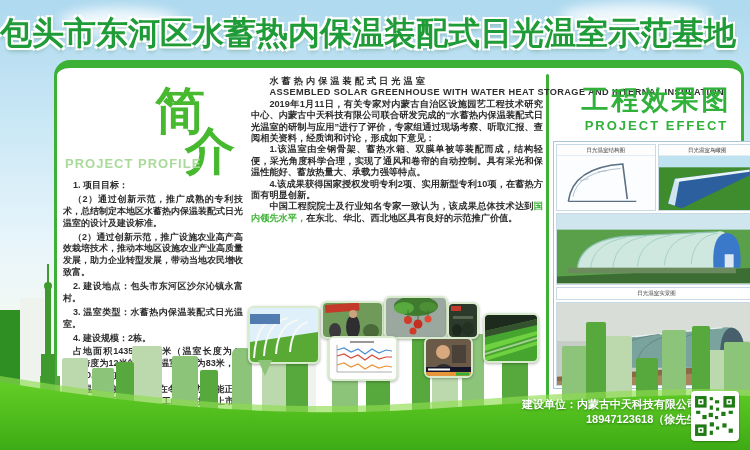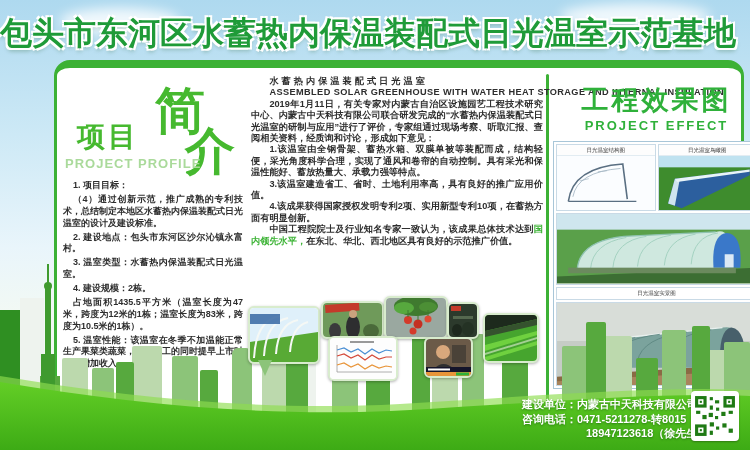--- a/index.html
+++ b/index.html
@@ -73,42 +73,41 @@
   <div class="cloud" style="left:60px;top:8px;width:120px;height:26px;"></div>
   <div class="cloud" style="left:560px;top:4px;width:150px;height:24px;"></div>
 
   <div class="main-title">包头市东河区水蓄热内保温装配式日光温室示范基地</div>
 
   <div class="panel">
     <div class="divider-v"></div>
 
     <div class="col-left">
       <div class="pp-art">
-        <span class="c1">项目</span>
         <span class="c2">简</span>
         <span class="c3">介</span>
         <span class="en">PROJECT PROFILE</span>
       </div>
       <div class="body">
         <p>1. 项目目标：</p>
-        <p>（4）通过创新示范，推广成熟的专利技术，总结制定本地区水蓄热内保温装配式日光温室的设计及建设标准。</p>
+        <p>（2）通过创新示范，推广成熟的专利技术，总结制定本地区水蓄热内保温装配式日光温室的设计及建设标准。</p>
+        <p>（2）通过创新示范，推广设施农业高产高效栽培技术，推动本地区设施农业产业高质量发展，助力企业转型发展，带动当地农民增收致富。</p>
         <p>2. 建设地点：包头市东河区沙尔沁镇永富村。</p>
         <p>3. 温室类型：水蓄热内保温装配式日光温室。</p>
         <p>4. 建设规模：2栋。</p>
         <p>占地面积1435.5平方米（温室长度为47米，跨度为12米的1栋；温室长度为83米，跨度为10.5米的1栋）。</p>
         <p>5. 温室性能：该温室在冬季不加温能正常生产果菜类蔬菜，节省人工的同时提早上市时间，增加收入。</p>
       </div>
     </div>
 
     <div class="col-mid">
       <p class="mid-title">水蓄热内保温装配式日光温室</p>
       <p class="mid-sub">ASSEMBLED SOLAR GREENHOUSE WITH WATER HEAT STORAGE AND INTERNAL INSULATION</p>
       <p>2019年1月11日，有关专家对内蒙古自治区设施园艺工程技术研究中心、内蒙古中天科技有限公司联合研发完成的“水蓄热内保温装配式日光温室的研制与应用”进行了评价，专家组通过现场考察、听取汇报、查阅相关资料，经质询和讨论，形成如下意见：</p>
       <p>1.该温室由全钢骨架、蓄热水箱、双膜单被等装配而成，结构轻便，采光角度科学合理，实现了通风和卷帘的自动控制。具有采光和保温性能好、蓄放热量大、承载力强等特点。</p>
-      <p>3.该温室建造省工、省时、土地利用率高，具有良好的推广应用价值。</p>
       <p>4.该成果获得国家授权发明专利2项、实用新型专利10项，在蓄热方面有明显创新。</p>
       <p><span>中国工程院院士及行业知名专家一致认为，该成果总体技术达到</span><span class="hl">国内领先水平，</span><span>在东北、华北、西北地区具有良好的示范推广价值。</span></p>
     </div>
 
     <div class="col-right">
       <p class="fx-title">工程效果图</p>
       <p class="fx-sub">PROJECT EFFECT</p>
       <div class="fx-box">
         <div class="fx-grid">
           <div class="fx-cell">
@@ -319,21 +318,20 @@
         <stop offset="0" stop-color="#63ce26"></stop>
           <stop offset="1" stop-color="#3dab15"></stop>
       </linearGradient>
     </defs>
     <path d="M0 16 C 120 36 260 52 400 44 C 540 36 650 26 750 30 L750 90 L0 90 Z" fill="#8edd4e" opacity=".65"></path>
     <path d="M0 22 C 130 44 270 58 410 50 C 550 42 660 32 750 36 L750 90 L0 90 Z" fill="url(#hg)"></path>
   </svg>
 
   <div class="footer">
     <div>建设单位：内蒙古中天科技有限公司</div>
-    <div>咨询电话：0471-5211278-转8015</div>
     <div class="l3">18947123618（徐先生）</div>
   </div>
 
   <div class="qr">
     <svg viewBox="0 0 40 40" width="42" height="42">
       <g fill="#1f7a14">
         <rect x="1" y="1" width="11" height="11"></rect>
           <rect x="28" y="1" width="11" height="11"></rect>
           <rect x="1" y="28" width="11" height="11"></rect>
         <rect x="15" y="2" width="3" height="3"></rect>

